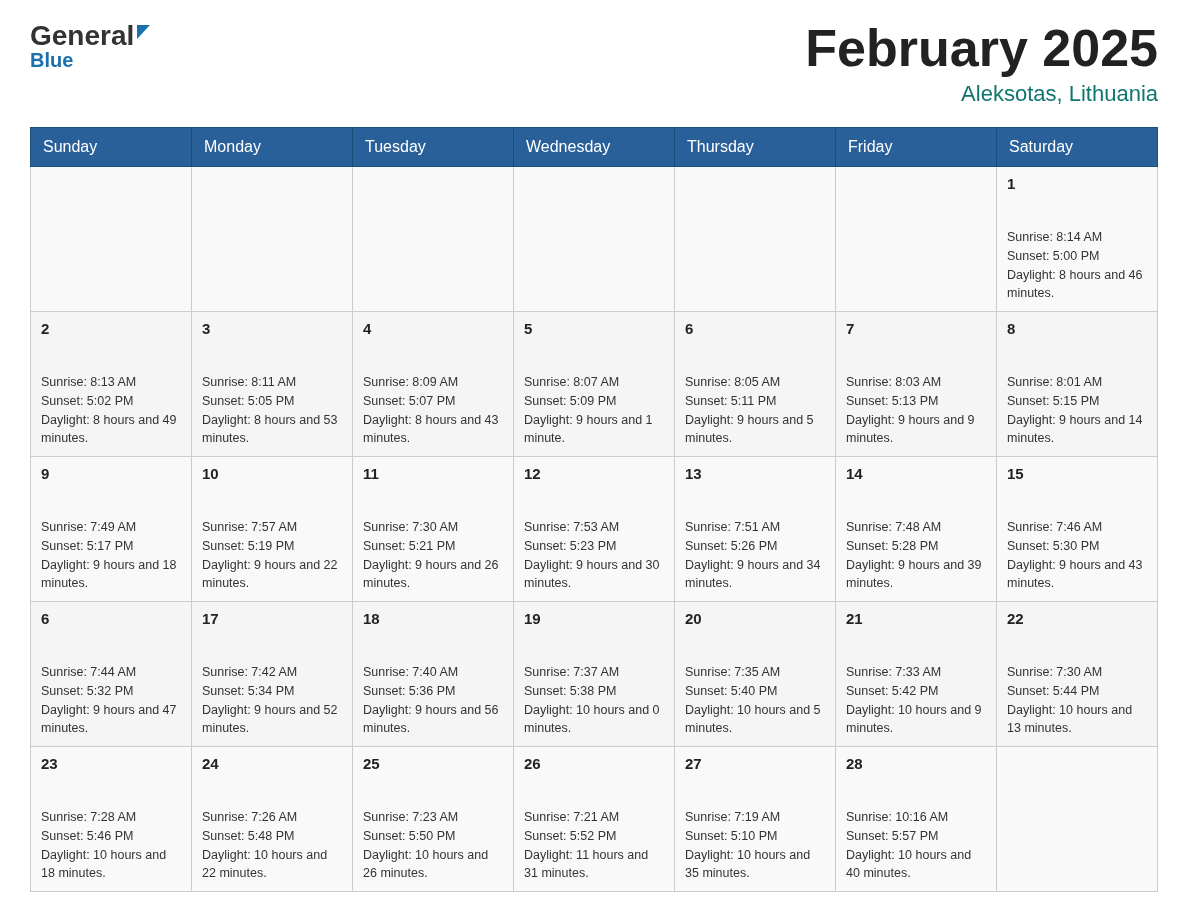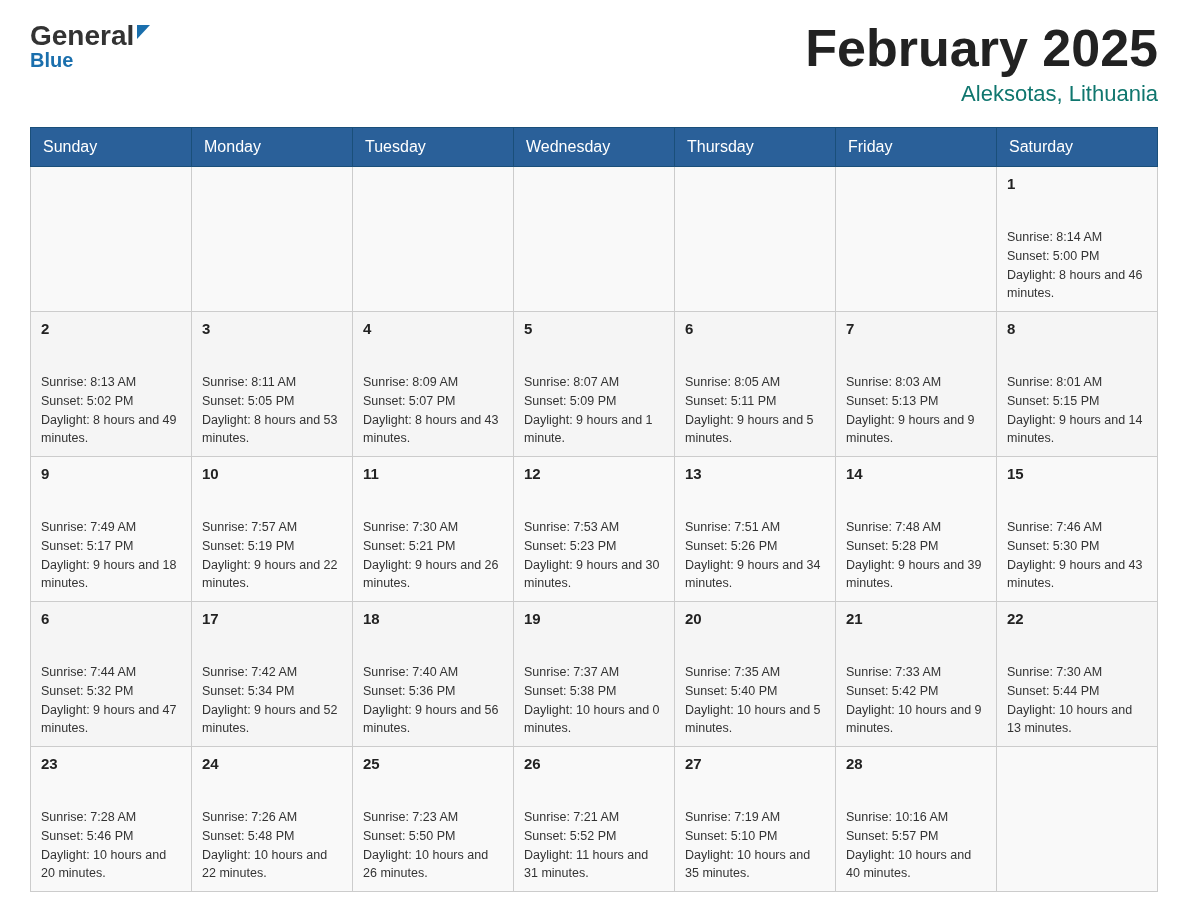--- a/index.html
+++ b/index.html
@@ -210,21 +210,21 @@
           <div class="day-info"><span>Sunrise: 7:33 AM</span><br><span>Sunset: 5:42 PM</span><br><span>Daylight: 10 hours and 9 minutes.</span></div>
         </td>
         <td>
           <span class="day-number">22</span>
           <div class="day-info"><span>Sunrise: 7:30 AM</span><br><span>Sunset: 5:44 PM</span><br><span>Daylight: 10 hours and 13 minutes.</span></div>
         </td>
       </tr>
       <tr class="row-odd">
         <td>
           <span class="day-number">23</span>
-          <div class="day-info"><span>Sunrise: 7:28 AM</span><br><span>Sunset: 5:46 PM</span><br><span>Daylight: 10 hours and 20 minutes.</span></div>
+          <div class="day-info"><span>Sunrise: 7:28 AM</span><br><span>Sunset: 5:46 PM</span><br><span>Daylight: 10 hours and 18 minutes.</span></div>
         </td>
         <td>
           <span class="day-number">24</span>
           <div class="day-info"><span>Sunrise: 7:26 AM</span><br><span>Sunset: 5:48 PM</span><br><span>Daylight: 10 hours and 22 minutes.</span></div>
         </td>
         <td>
           <span class="day-number">25</span>
           <div class="day-info"><span>Sunrise: 7:23 AM</span><br><span>Sunset: 5:50 PM</span><br><span>Daylight: 10 hours and 26 minutes.</span></div>
         </td>
         <td>

